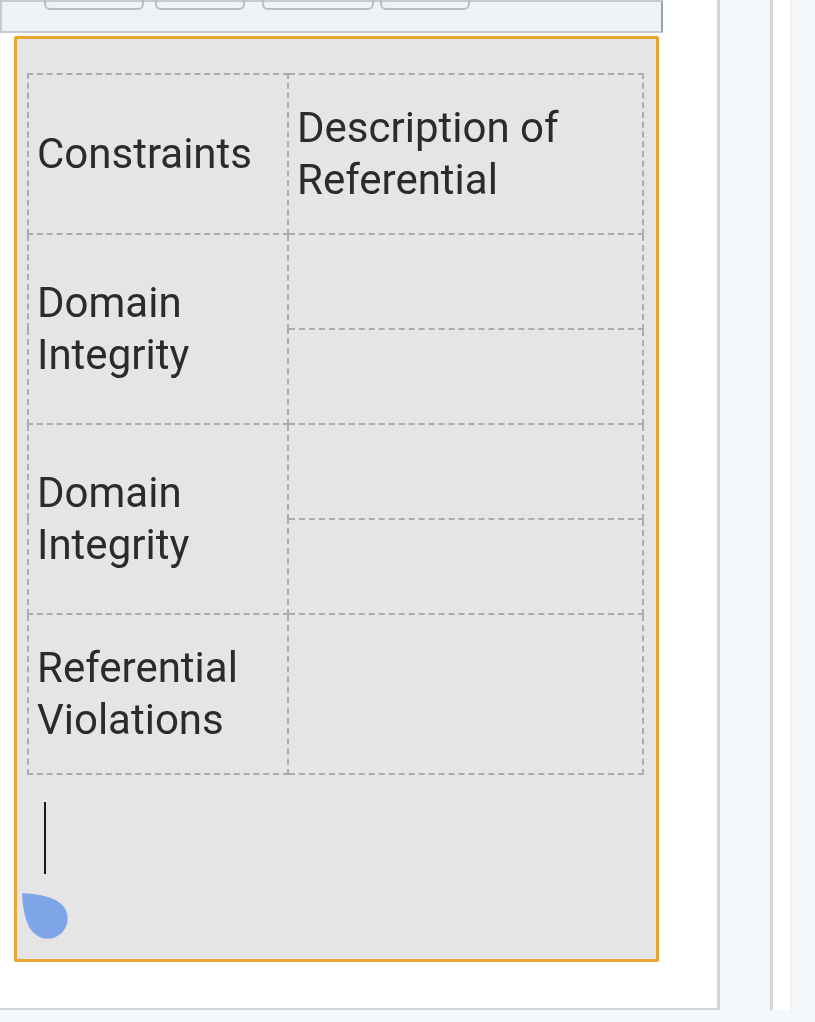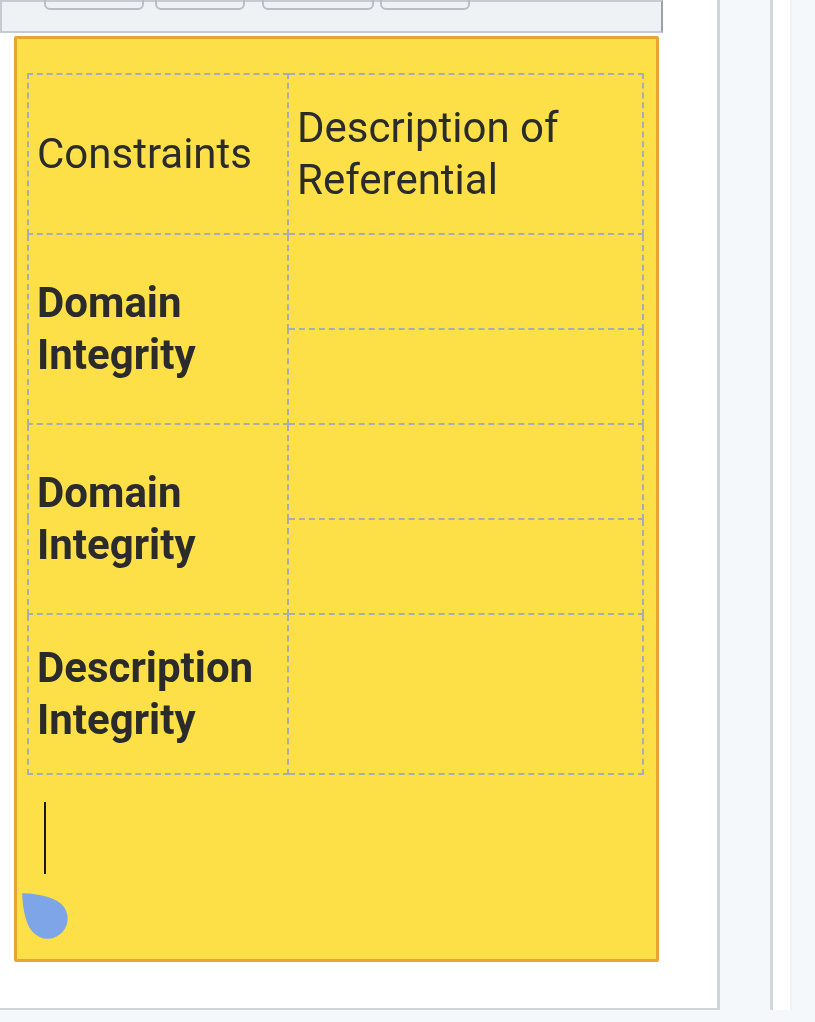--- a/index.html
+++ b/index.html
@@ -49,21 +49,21 @@
     .b2 { left: 153px; width: 90px; }
     .b3 { left: 260px; width: 112px; }
     .b4 { left: 378px; width: 90px; }
 
     .editor-box {
       position: absolute;
       left: 14px;
       top: 36px;
       width: 645px;
       height: 926px;
-      background: #fde047;
+      background: #e5e5e5;
       border: 3px solid #e7a631;
       border-radius: 2px;
       padding: 10px 4px 10px 10px;
     }
 
     table.constraints {
       border-collapse: collapse;
       table-layout: fixed;
       width: 615px;
       margin-top: 24px;
@@ -81,21 +81,21 @@
       font-weight: 400;
       font-size: 42px;
       line-height: 1.25;
     }
     col.c1 { width: 260px; }
     col.c2 { width: 355px; }
 
     .header-row th { height: 160px; }
     .data-label {
       font-size: 42px;
-      font-weight: 700;
+      font-weight: 400;
       line-height: 1.25;
       color: #2b2b2b;
       margin-top: 16px;
     }
     .row-double td.label-cell { height: 190px; }
     .row-double td.val-cell   { height: 95px; }
 
     .row-single td { height: 160px; }
 
     .caret-line {
@@ -174,21 +174,21 @@
           <span class="data-label">Domain Integrity</span>
         </td>
         <td class="val-cell"></td>
       </tr>
       <tr class="row-double">
         <td class="val-cell"></td>
       </tr>
 
       <tr class="row-single">
         <td class="label-cell">
-          <span class="data-label">Description Integrity</span>
+          <span class="data-label">Referential Violations</span>
         </td>
         <td></td>
       </tr>
     </tbody>
       </table>
 
     <div class="caret-line"></div>
 
     <div class="drag-handle">
       <svg viewBox="0 0 60 60">

